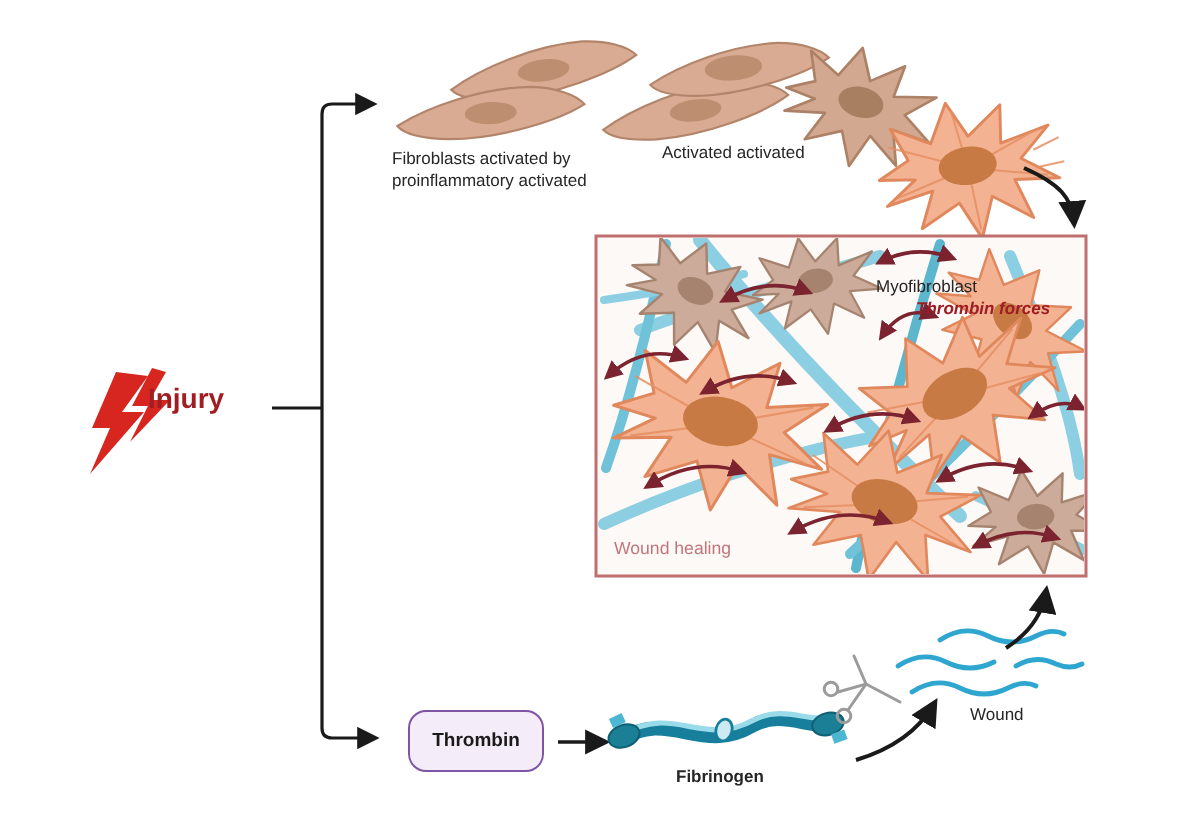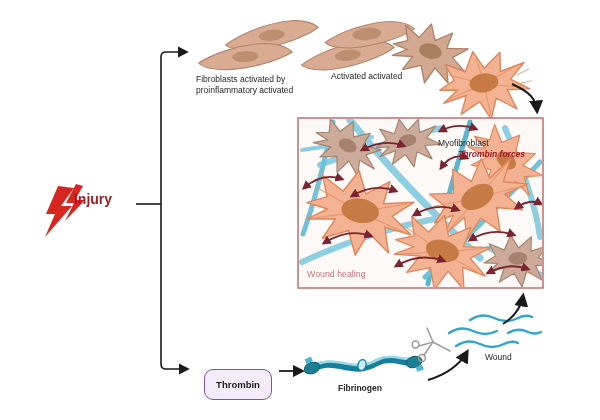--- a/index.html
+++ b/index.html
@@ -15,21 +15,21 @@
   .lbl-activated{left:331px;top:71px;}
   .lbl-myofibroblast{left:438px;top:94px;margin-top:44px;}
   .lbl-traction{left:458px;top:149px;font-weight:bold;font-style:italic;color:#9e1c24;}
   .lbl-wound{left:307px;top:269px;font-size:8.8px;color:#c2767c;}
   .lbl-fibrinogen{left:338px;top:383px;font-weight:bold;}
   .lbl-fibrin{left:485px;top:352px;}
   .thrombin-box{
     position:absolute;z-index:2;left:204px;top:355px;width:68px;height:31px;
     box-sizing:border-box;border:1.6px solid #7d55a4;border-radius:9px;background:#f5ecf9;
     display:flex;align-items:center;justify-content:center;
-    font-weight:bold;font-size:9.5px;color:#1a1a1a;margin-top:14px;
+    font-weight:bold;font-size:9.5px;color:#1a1a1a;
   }
 </style>
 </head>
 <body>
 
 <div class="stage">
 
   <svg width="600" height="420" viewBox="0 0 600 420">
     <defs>
       <marker id="arrB" viewBox="0 0 10 10" refX="7.5" refY="5" markerWidth="7" markerHeight="7" orient="auto-start-reverse">

